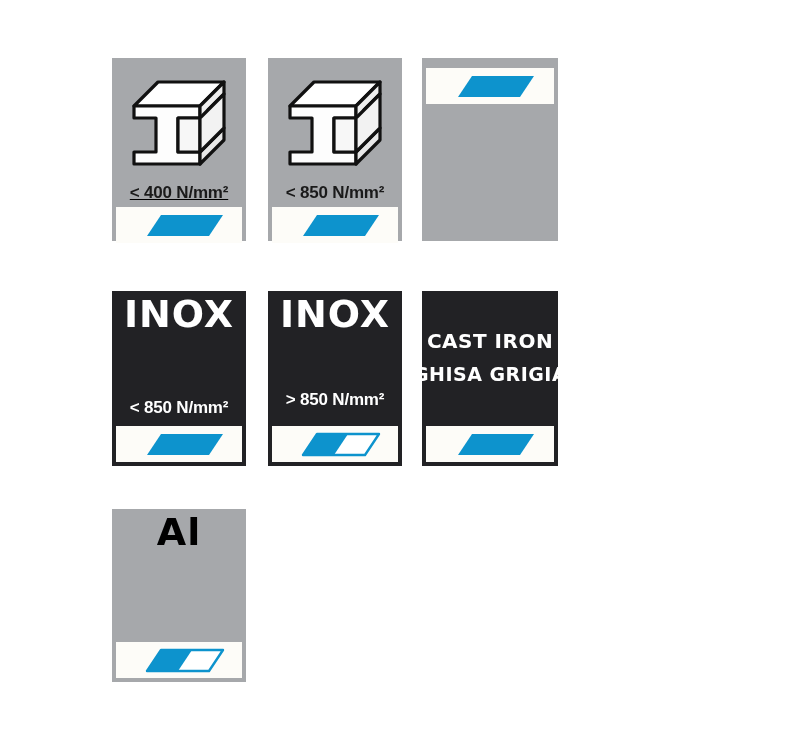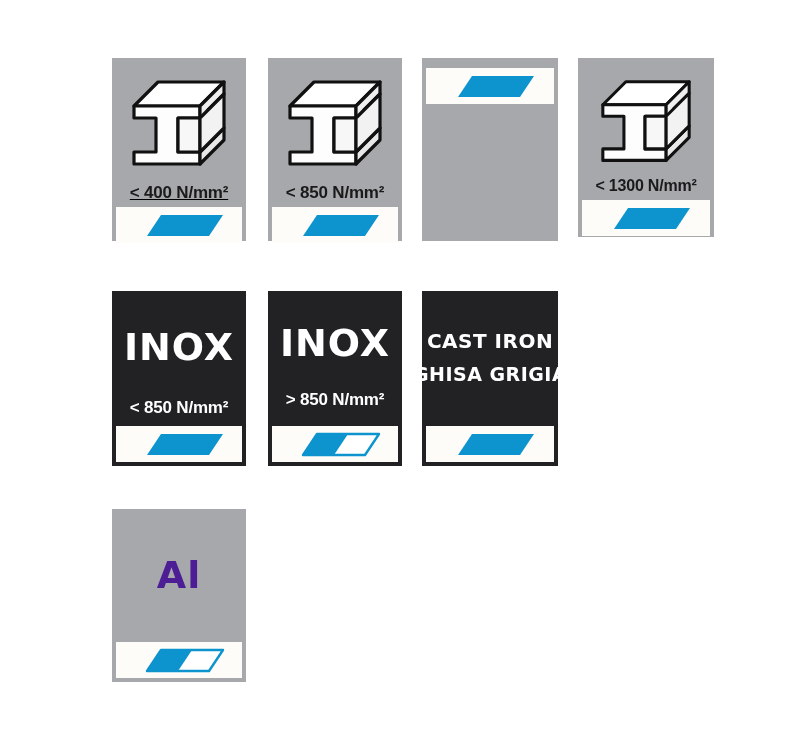--- a/index.html
+++ b/index.html
@@ -119,31 +119,31 @@
     font-weight: bold;
     font-size: 20px;
     letter-spacing: 0.5px;
     font-family: "DejaVu Sans", sans-serif;
     white-space: nowrap;
     line-height: 1;
   }
 
   
   .al-mark {
-    color: #4c1d95;
+    color: #000000;
     font-weight: bold;
     font-size: 38px;
     font-family: "DejaVu Sans", sans-serif;
     letter-spacing: 1px;
     line-height: 1;
   }
   .center-fill {
     flex: 1 1 auto;
     display: flex;
-    align-items: center;
+    align-items: flex-start;
     justify-content: center;
     width: 100%;
   }
 </style>
 </head>
 <body>
 
 <div id="board">
 
   <div class="card framed" style="left:112px; top:58px; width:134px; height:183px;text-decoration:underline;">
@@ -193,42 +193,20 @@
   </div>
 
   <div class="card framed" style="left:422px; top:58px; width:136px; height:183px;">
     <div class="chip-strip">
       <svg class="chip-svg" width="96" height="26" viewBox="0 0 96 26">
         <polygon points="16,24 30,3 92,3 78,24" fill="#0d93cd"></polygon>
       </svg>
     </div>
   </div>
 
-  <div class="card framed" style="left:578px; top:58px; width:136px; height:179px;">
-    <div class="card-body">
-      <div class="beam-wrap">
-        <svg class="beam-svg" width="100" height="94" viewBox="0 0 102 98">
-          <g stroke="#111" stroke-width="3.2" stroke-linejoin="round">
-            <polygon points="6,30 30,6 96,6 72,30" fill="#ffffff"></polygon>
-            <polygon points="6,30 72,30 72,42 50,42 50,76 72,76 72,88 6,88 6,76 28,76 28,42 6,42" fill="#fdfdfd"></polygon>
-            <polygon points="72,30 96,6 96,18 80,34 80,42 72,42" fill="#efefef"></polygon>
-            <polygon points="50,42 72,42 72,76 50,76" fill="#f7f7f7"></polygon>
-            <polygon points="72,76 96,52 96,64 72,88" fill="#e8e8e8"></polygon>
-            <polygon points="72,42 96,18 96,52 72,76" fill="#f2f2f2"></polygon>
-          </g>
-        </svg>
-      </div>
-      <div class="strength" style="margin-top:8px; font-size:16px;">&lt; 1300 N/mm²</div>
-    </div>
-    <div class="chip-strip">
-      <svg class="chip-svg" width="96" height="26" viewBox="0 0 96 26">
-        <polygon points="16,24 30,3 92,3 78,24" fill="#0d93cd"></polygon>
-      </svg>
-    </div>
-  </div>
 
   <div class="card dark" style="left:112px; top:291px; width:134px; height:175px;">
     <div class="card-body">
       <div class="center-fill">
         <div class="wordmark big">INOX</div>
       </div>
       <div class="strength" style="margin-bottom:4px;">&lt; 850 N/mm²</div>
     </div>
     <div class="chip-strip">
       <svg class="chip-svg" width="96" height="26" viewBox="0 0 96 26">

